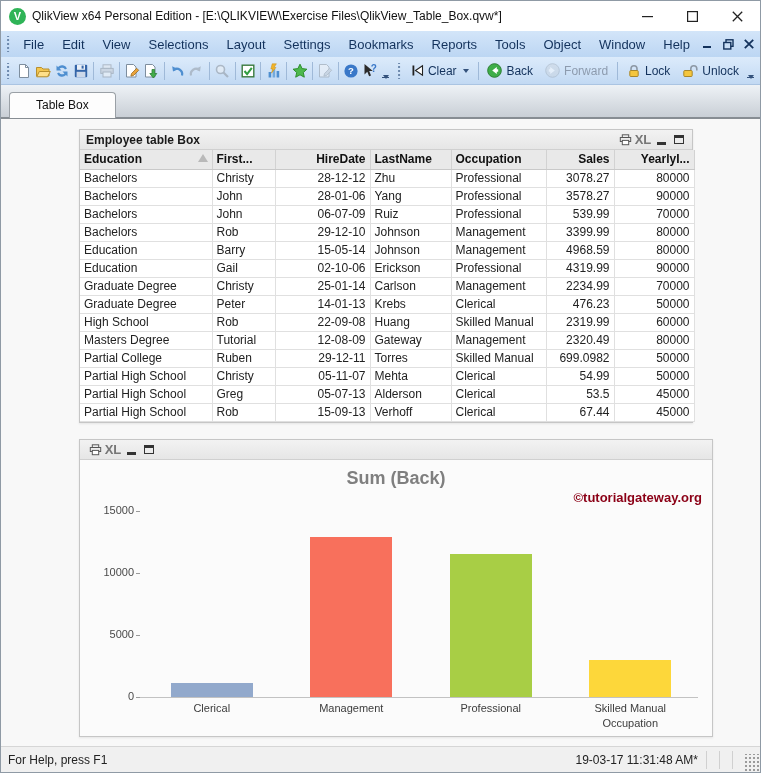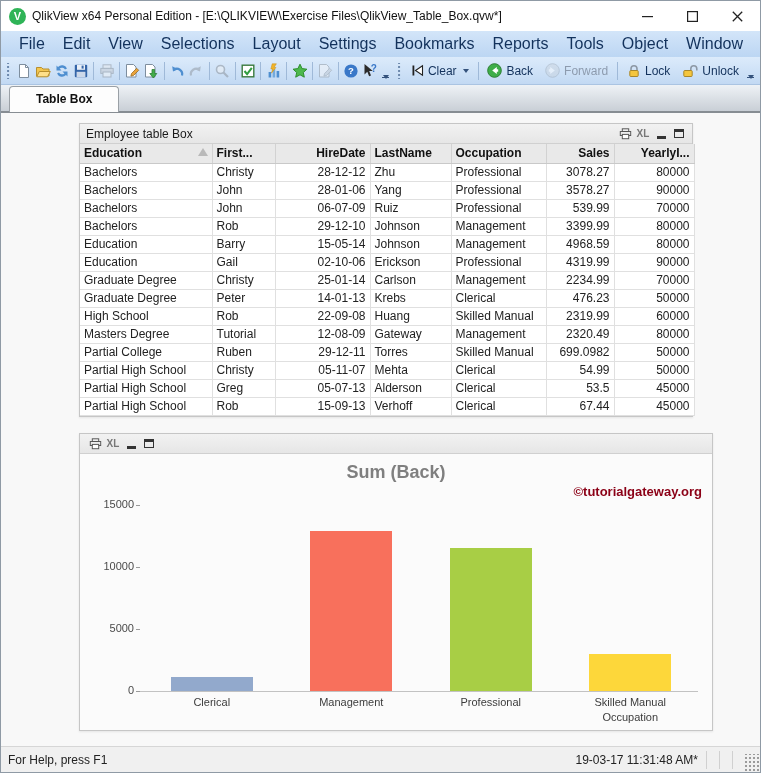--- a/index.html
+++ b/index.html
@@ -17,21 +17,21 @@
   .titlebar-spacer { flex:1; }
   .win-btn { width:45px; height:30px; display:flex; align-items:center; justify-content:center;
     font-size:13px; color:#222; cursor:default; }
   .win-btn svg { display:block; }
   
   .menubar { height:26px; background:linear-gradient(#d3e5f9,#bcd6f3); display:flex;
     align-items:center; padding-left:3px; flex:0 0 auto; }
   .grip { width:5px; height:16px; margin:0 4px 0 2px;
     background-image:radial-gradient(#6d89ad 1px, transparent 1.2px);
     background-size:4px 4px; background-position:center; }
-  .menu-item { padding:4px 9px; font-size:16px; color:#13325c; border-radius:2px; }
+  .menu-item { padding:4px 9px; font-size:13px; color:#13325c; border-radius:2px; }
   .menubar-spacer { flex:1; }
   .mdi-btn { width:22px; height:20px; display:flex; align-items:center; justify-content:center;
     color:#13325c; font-weight:bold; font-size:12px; margin-right:2px; }
   .mdi-btn svg { display:block; }
   
   .toolbars { height:28px; background:linear-gradient(#dcebfb,#c2d9f3); display:flex;
     align-items:center; padding-left:3px; flex:0 0 auto; border-bottom:1px solid #aac4e2; }
   .tb-btn { width:23px; height:23px; display:flex; align-items:center; justify-content:center;
     border-radius:2px; }
   .tb-btn svg { display:block; }
@@ -40,36 +40,36 @@
     justify-content:flex-end; padding-bottom:3px; margin:0 4px 0 1px; }
   .tb-overflow .bar { width:7px; height:1.5px; background:#34527c; margin-bottom:1px; }
   .tb-overflow .vee { width:0; height:0; border-left:3.5px solid transparent;
     border-right:3.5px solid transparent; border-top:4px solid #34527c; }
   .tb-text-btn { display:flex; align-items:center; gap:4px; padding:2px 6px; border-radius:2px;
     font-size:12px; color:#13325c; }
   .tb-text-btn.disabled { color:#8d9bae; }
   .caret-down { width:0; height:0; border-left:3.5px solid transparent;
     border-right:3.5px solid transparent; border-top:4px solid #34527c; margin-left:2px; }
   
-  .tabstrip { height:28px; background:linear-gradient(#eef2f6,#c9cfd6); border-bottom:2px solid #878d93;
-    display:flex; align-items:flex-end; padding-left:8px; flex:0 0 auto;font-weight:bold; }
+  .tabstrip { height:34px; background:linear-gradient(#eef2f6,#c9cfd6); border-bottom:2px solid #878d93;
+    display:flex; align-items:flex-end; padding-left:8px; flex:0 0 auto; }
   .tab { background:#fdfdfd; border:1px solid #9aa0a6; border-bottom:none;
     border-radius:4px 4px 0 0; padding:5px 26px 6px 26px; font-size:12px; color:#111;
     position:relative; top:1px; }
   
   .sheet { flex:1; background:#f8f8f8; position:relative; overflow:hidden; }
   .qv-object { position:absolute; left:78px; background:#fdfdfd; border:1px solid #c6c6c6;
     box-shadow:0 1px 2px rgba(0,0,0,0.08); }
   .obj-caption { height:20px; background:linear-gradient(#f2f2f2,#e6e6e6); display:flex;
     align-items:center; padding:0 4px 0 6px; border-bottom:1px solid #d0d0d0; }
-  .obj-caption .cap-title { font-size:12px; font-weight:normal; color:#1a1a1a; flex:1; }
+  .obj-caption .cap-title { font-size:12px; font-weight:bold; color:#1a1a1a; flex:1; }
   .cap-icon { display:flex; align-items:center; justify-content:center; width:18px; height:16px;
     color:#555; }
   .cap-icon svg { display:block; }
-  .cap-xl { font-size:10px; font-weight:bold; color:#777; letter-spacing:0; }
+  .cap-xl { font-size:13px; font-weight:bold; color:#777; letter-spacing:0; }
   .cap-min .bar { width:9px; height:3px; background:#333; margin-top:7px; }
   .cap-max .box { width:10px; height:9px; border:1.5px solid #333; border-top:3px solid #333; }
   
   .tablebox { top:10px; width:614px; }
   table.qv-table { border-collapse:collapse; width:100%; table-layout:fixed; }
   .qv-table th { height:19px; background:#e9e9e9; font-size:12px; font-weight:bold; color:#111;
     text-align:left; padding:0 4px; border-right:1px solid #d2d2d2; border-bottom:1px solid #c9c9c9;
     overflow:hidden; white-space:nowrap; position:relative; }
   .qv-table td { height:18px; font-size:12px; color:#222; padding:0 4px;
     border-right:1px solid #e0e0e0; border-bottom:1px solid #e0e0e0; background:#fff;

